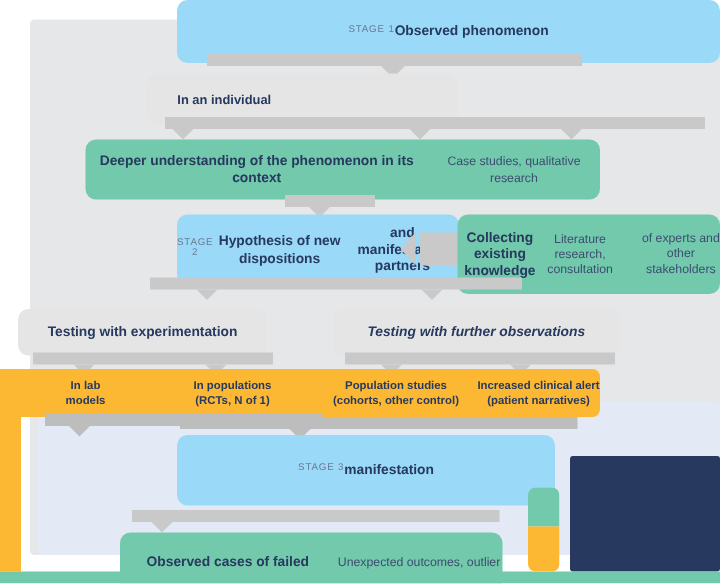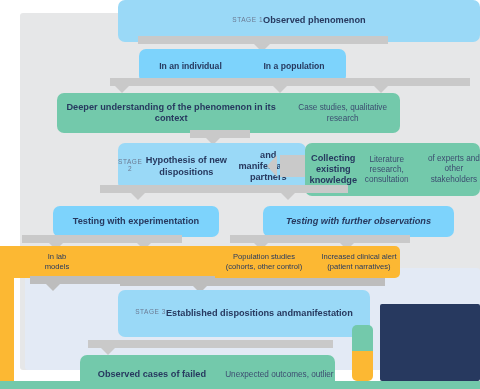--- a/index.html
+++ b/index.html
@@ -49,33 +49,33 @@
   .box .sub{
     font-size:8.2px;
     font-weight:400;
     line-height:1.25;
     color:#3c4d70;
     margin-top:1px;
   }
   
   .c-blue{background:#9ad9f7;}
   .c-green{background:#73c9ab;}
-  .c-cream{background:#7dd3fc;margin-left:41px;}
+  .c-cream{background:#e5e5e5;}
   .c-orange{background:#fcb833;}
   
   .cell{
     position:absolute;
     display:flex;
     align-items:center;
     justify-content:center;
     text-align:center;
     color:#27395f;
     font-size:7.6px;
     line-height:1.3;
-    font-weight:400;
+    font-weight:700;
   }
   
   .split-label{
     position:absolute;
     display:flex;align-items:center;justify-content:center;
     font-size:8.6px;font-weight:bold;color:#27395f;
   }
   
   .arrow{position:absolute;}
   .arrow .shaft{
@@ -117,21 +117,20 @@
     <div class="shaft"></div>
     <div class="head" style="right:0px;"></div>
   </div>
   <div class="arrow" style="left:256px;top:36px;width:132px;">
     <div class="shaft"></div>
     <div class="head" style="left:0px;"></div>
   </div>
 
   <div class="box c-cream" id="box-split" style="left:98px;top:49px;width:207px;height:34px;">
     <div class="split-label" style="left:0;top:0;width:103px;height:34px;">In an individual</div>
-    <div class="split-label" style="left:103px;top:0;width:104px;height:34px;">In a population</div>
   </div>
 
   <div class="arrow" style="left:110px;top:78px;width:25px;">
     <div class="shaft"></div>
     <div class="head" style="left:5px;"></div>
   </div>
   <div class="arrow" style="left:130px;top:78px;width:340px;">
     <div class="shaft"></div>
     <div class="head" style="left:143px;"></div>
     <div class="head" style="left:244px;"></div>
@@ -187,20 +186,24 @@
     <div class="head" style="left:24px;"></div>
     <div class="head" style="left:110px;"></div>
   </div>
 
   <div id="orange-left"></div>
   <div class="box c-orange" id="box-methods" style="left:0px;top:246px;width:400px;height:32px;border-radius:0 5px 5px 0;">
     <div class="cell" style="left:14px;top:0;width:86px;height:32px;flex-direction:column;">
       <span>In lab</span>
       <span>models</span>
     </div>
+    <div class="cell" style="left:100px;top:0;width:110px;height:32px;flex-direction:column;">
+      <span>In populations</span>
+      <span>(RCTs, N of 1)</span>
+    </div>
     <div class="cell" style="left:210px;top:0;width:108px;height:32px;flex-direction:column;">
       <span>Population studies</span>
       <span>(cohorts, other control)</span>
     </div>
     <div class="cell" style="left:318px;top:0;width:82px;height:32px;flex-direction:column;">
       <span>Increased clinical alert</span>
       <span>(patient narratives)</span>
     </div>
   </div>
 
@@ -208,21 +211,20 @@
     <div class="shaft"></div>
     <div class="head" style="left:16px;"></div>
   </div>
   <div class="arrow dark" style="left:120px;top:278px;width:265px;">
     <div class="shaft"></div>
     <div class="head" style="left:73px;"></div>
   </div>
 
   <div class="box c-blue" id="box-stage3" style="left:118px;top:290px;width:252px;height:47px;">
     <span class="stage-tag">STAGE 3</span>
-    <span class="title">Established dispositions and</span>
     <span class="title">manifestation</span>
   </div>
 
   <div class="arrow" style="left:88px;top:340px;width:245px;">
     <div class="shaft"></div>
     <div class="head" style="left:13px;"></div>
   </div>
 
   <div class="box c-green" id="box-failed" style="left:80px;top:355px;width:255px;height:50px;border-radius:7px 7px 0 0;">
     <span class="title">Observed cases of failed manifestation</span>

